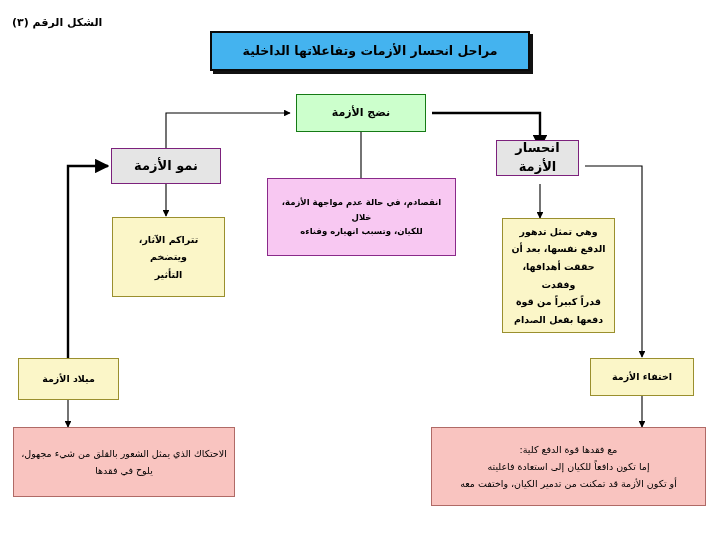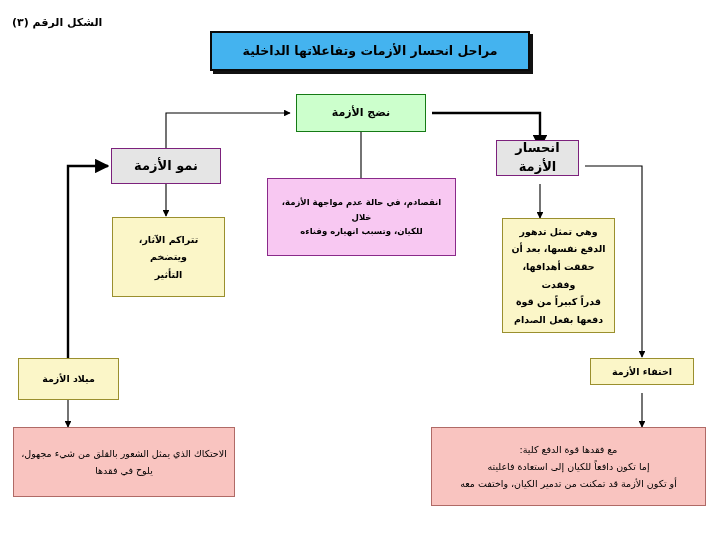--- a/index.html
+++ b/index.html
@@ -190,21 +190,21 @@
       <span>حققت أهدافها، وفقدت</span>
       <span>قدراً كبيراً من قوة</span>
       <span>دفعها بفعل الصدام</span>
     </span>
   </div>
 
   <div class="node stage-cream" style="left:18px; top:358px; width:101px; height:42px;">
     <span>ميلاد الأزمة</span>
   </div>
 
-  <div class="node stage-cream" style="left:590px; top:358px; width:104px; height:27px;">
+  <div class="node stage-cream" style="left:590px; top:358px; width:104px; height:38px;">
     <span>اختفاء الأزمة</span>
   </div>
 
   <div class="node note-salmon" style="left:13px; top:427px; width:222px; height:70px;">
     <span class="note-lines">
       <span>الاحتكاك الذي يمثل الشعور بالقلق من شيء مجهول،</span>
       <span>يلوح في فقدها</span>
     </span>
   </div>
 

